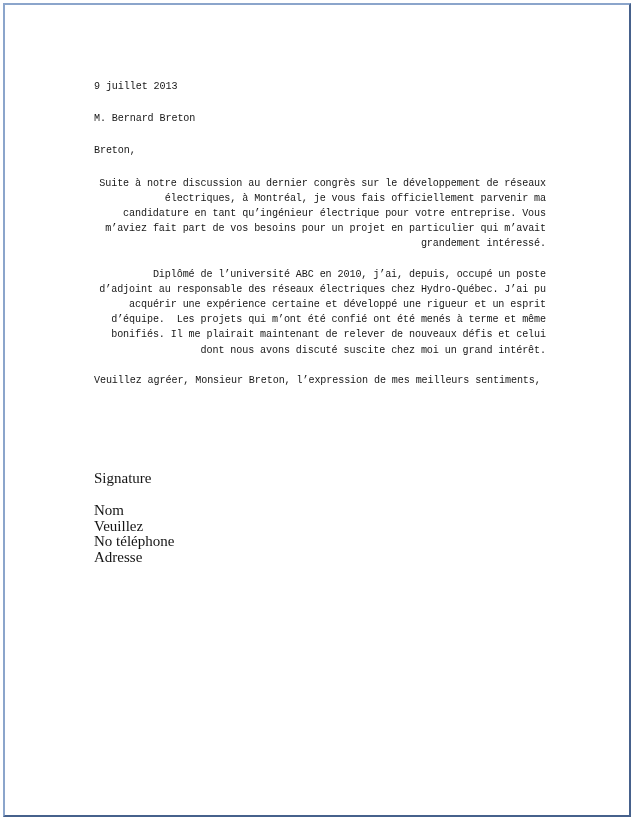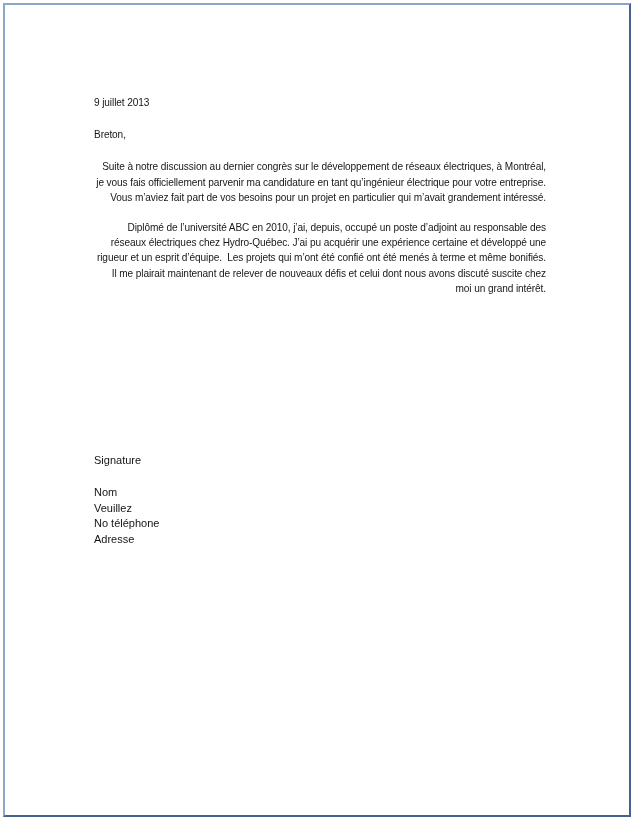--- a/index.html
+++ b/index.html
@@ -30,27 +30,26 @@
     border-right: 2px solid #46618c;
     border-bottom: 2px solid #46618c;
     position: relative;
   }
 
   .letter {
     position: absolute;
     left: 89px;
     top: 74px;
     width: 452px;
-    font-family: Liberation Sans, sans-serif;
+    font-family: Liberation Mono, monospace;
     font-size: 10.1px;
     line-height: 15.2px;
     color: #171717;
     letter-spacing: -0.01em;
     text-rendering: optimizeLegibility;
-    margin-top: 16px;
   }
 
   .date-line {
     margin: 0 0 17px 0;
   }
 
   .recipient {
     margin: 0 0 17px 0;
   }
   .recipient .r-line {
@@ -68,23 +67,23 @@
   }
 
   .closing {
     margin: 0 0 0 0;
   }
 
   
   .signature-block {
     position: absolute;
     left: 89px;
-    top: 448px;
-    font-family: Liberation Sans, sans-serif;
-    font-size: 11px;
+    top: 466px;
+    font-family: Liberation Serif, serif;
+    font-size: 15px;
     line-height: 15.4px;
     color: #141414;
   }
 
   .sig-title {
     margin: 0 0 17px 0;
   }
 
   .sig-fields .sig-line {
     display: block;
@@ -94,27 +93,29 @@
 <body>
 
 <div class="page-wrap">
   <div class="sheet">
 
     <div class="letter">
 
       <div class="date-line">9 juillet 2013</div>
 
       <div class="recipient">
+        <span class="r-line">M. Bernard Breton</span>
       </div>
 
       <div class="salutation">Breton,</div>
 
       <p class="body-para">Suite à notre discussion au dernier congrès sur le développement de réseaux électriques, à Montréal, je vous fais officiellement parvenir ma candidature en tant qu’ingénieur électrique pour votre entreprise. Vous m’aviez fait part de vos besoins pour un projet en particulier qui m’avait grandement intéressé.</p>
       <p class="body-para">Diplômé de l’université ABC en 2010, j’ai, depuis, occupé un poste d’adjoint au responsable des réseaux électriques chez Hydro-Québec. J’ai pu acquérir une expérience certaine et développé une rigueur et un esprit d’équipe.  Les projets qui m’ont été confié ont été menés à terme et même bonifiés. Il me plairait maintenant de relever de nouveaux défis et celui dont nous avons discuté suscite chez moi un grand intérêt.</p>
 
+      <div class="closing">Veuillez agréer, Monsieur Breton, l’expression de mes meilleurs sentiments,</div>
 
     </div>
 
     <div class="signature-block">
       <div class="sig-title">Signature</div>
       <div class="sig-fields">
         <span class="sig-line">Nom</span>
         <span class="sig-line">Veuillez</span>
         <span class="sig-line">No téléphone</span>
         <span class="sig-line">Adresse</span>

